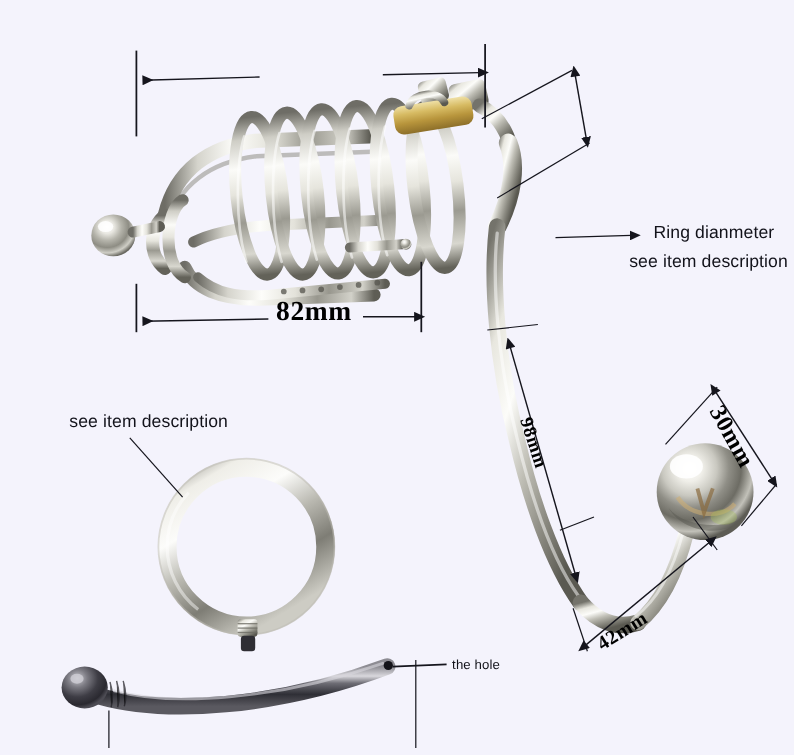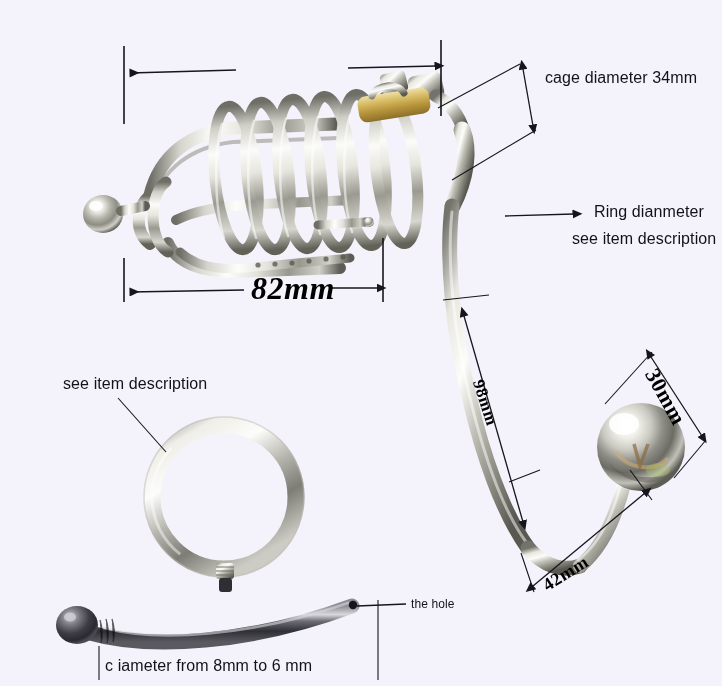--- a/index.html
+++ b/index.html
@@ -20,21 +20,21 @@
     font-family:"Liberation Sans", sans-serif;
     letter-spacing:.1px;
   }
   .lbl.serif{
     font-family:"Liberation Serif", serif;
     font-weight:bold;
     color:#000;
     letter-spacing:.5px;
   }
   #lbl-108mm{left:243px;top:50px;font-size:25px;}
-  #lbl-82mm{left:251px;top:270px;font-size:32px;font-style:italic;}
+  #lbl-82mm{left:251px;top:270px;font-size:25px;}
   #lbl-cage-diameter{left:545px;top:69px;font-size:16px;}
   #lbl-ring-diameter{left:578px;top:203px;font-size:16px;margin-left:16px;}
   #lbl-ring-desc{left:572px;top:230px;font-size:16px;}
   #lbl-see-item-description{left:63px;top:375px;font-size:16px;}
   #lbl-the-hole{left:411px;top:597px;font-size:12px;}
   #lbl-sound-diameter{left:105px;top:657px;font-size:16px;}
   #lbl-98mm{left:487px;top:377px;font-size:17px;transform:rotate(72deg);transform-origin:left top;}
   #lbl-30mm{left:662px;top:364px;font-size:22px;transform:rotate(61deg);transform-origin:left top;}
   #lbl-42mm{left:539px;top:578px;font-size:18px;transform:rotate(-32deg);transform-origin:left top;}
 </style>
@@ -274,31 +274,29 @@
       <path d="M357,606 L406,604" stroke-width="1.6"></path>
 
       <path d="M99,646 L99,680" stroke-width="1.1"></path>
       <path d="M378,600 L378,680" stroke-width="1.1"></path>
     </g>
   </svg>
 
 
   <div class="lbl serif" id="lbl-82mm">82mm</div>
 
-  <div class="lbl" id="lbl-cage-diameter">cage diameter 34mm</div>
 
   <div class="lbl" id="lbl-ring-diameter">Ring dianmeter</div>
 
   <div class="lbl" id="lbl-ring-desc">see item description</div>
 
   <div class="lbl" id="lbl-see-item-description">see item description</div>
 
   <div class="lbl" id="lbl-the-hole">the hole</div>
 
-  <div class="lbl" id="lbl-sound-diameter">c iameter from 8mm to 6 mm</div>
 
   <div class="lbl serif" id="lbl-98mm">98mm</div>
 
   <div class="lbl serif" id="lbl-30mm">30mm</div>
 
   <div class="lbl serif" id="lbl-42mm">42mm</div>
 
 </div>
 
 </body></html>

